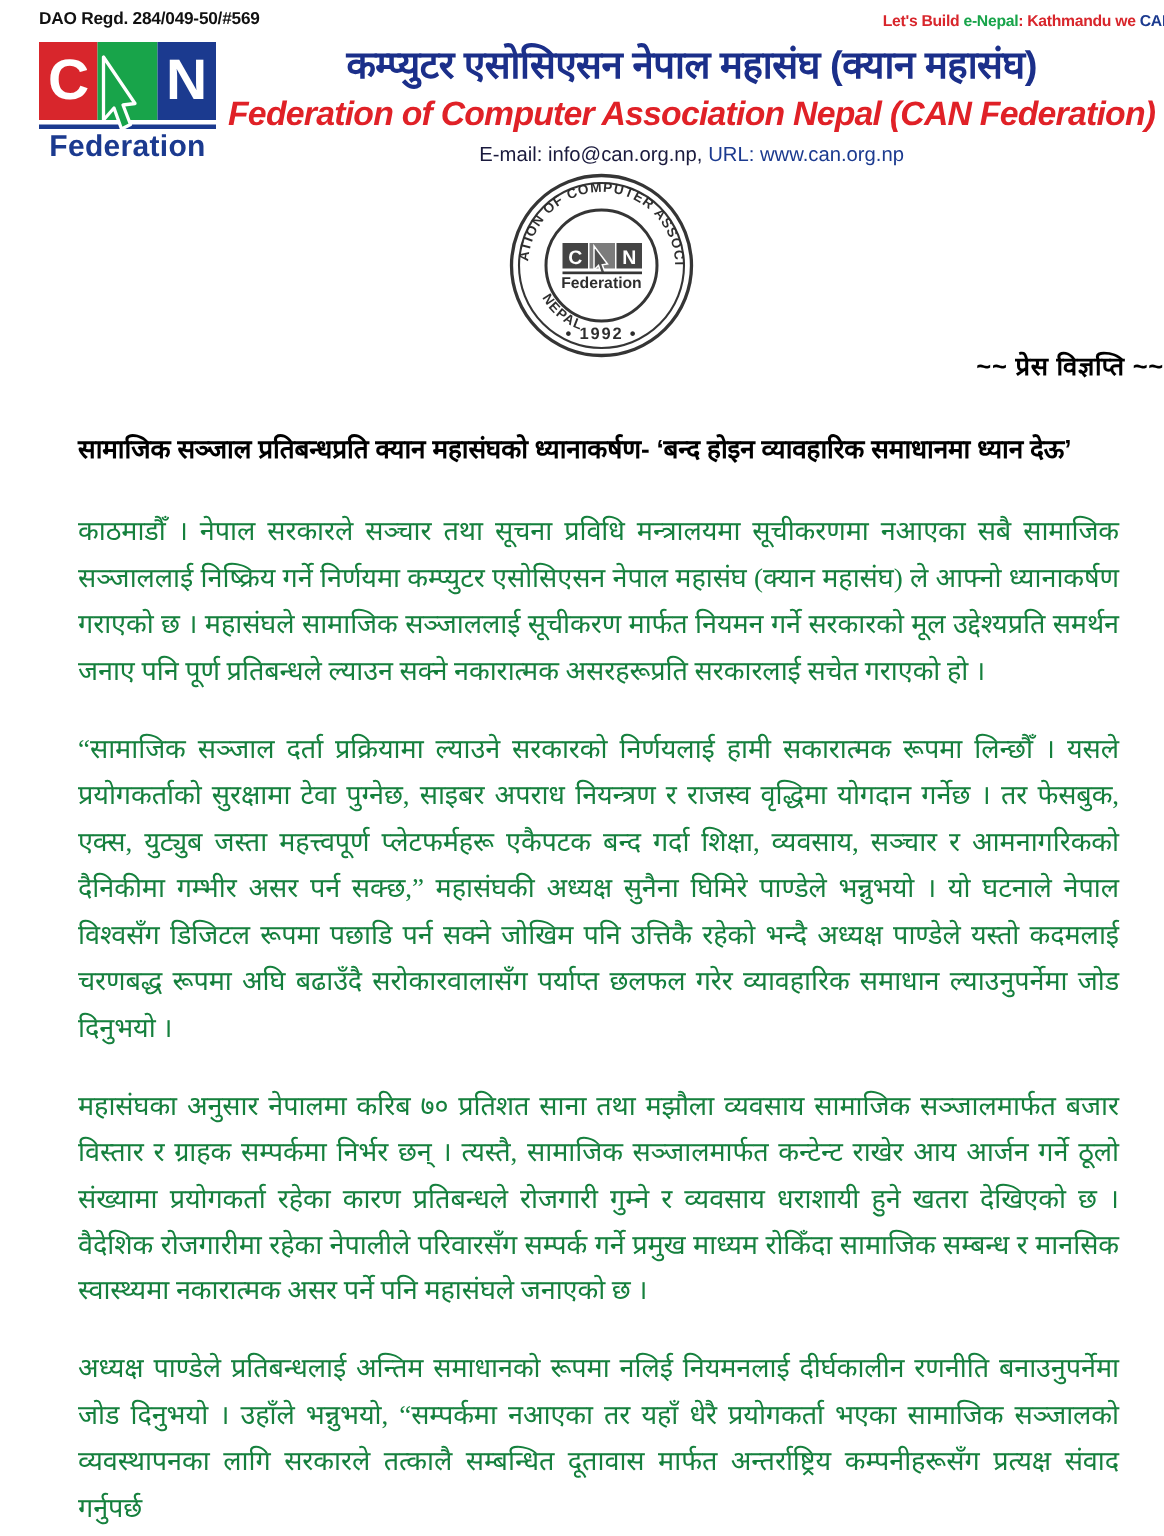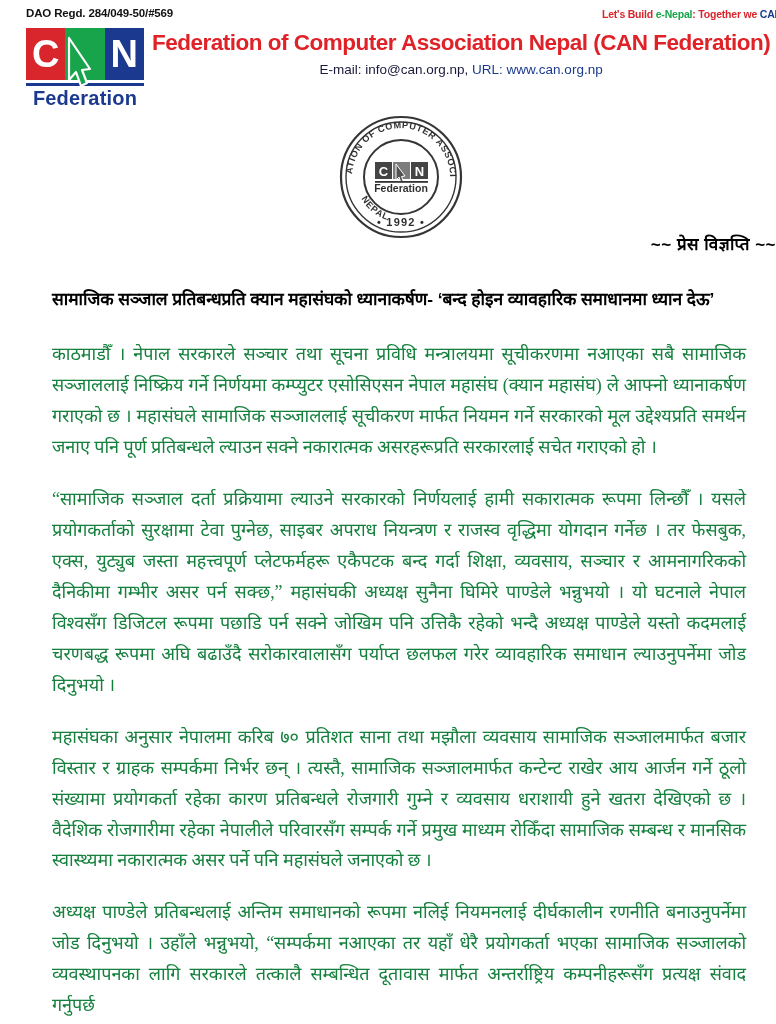--- a/index.html
+++ b/index.html
@@ -137,20 +137,21 @@
   }
   .title-en {
     font-family: "Liberation Sans", sans-serif;
     font-weight: 800;
     font-size: 22.5px;
     line-height: 1.2;
     color: #e02127;
     white-space: nowrap;
     letter-spacing: -0.5px;
     margin-top: 3px;
+    font-style: italic;
   }
   .contact {
     font-family: "Liberation Sans", sans-serif;
     font-size: 13.5px;
     color: #1a1a3d;
     line-height: 1.5;
     margin-top: 4px;
     white-space: nowrap;
   }
   .contact .url-link { color: #1b3a8f; }
@@ -207,41 +208,42 @@
   .para.p-first { margin-top: 26px; }
 </style>
 </head>
 <body>
 
 <div class="page">
 
   <div class="topbar">
     <div class="dao-regd">DAO Regd. 284/049-50/#569</div>
     <div class="tagline">
-      <span class="t-red">Let's Build </span><span class="t-green">e-Nepal</span><span class="t-red">: Together we </span><span class="t-blue">CAN</span>
+      <span class="t-red">Let's Build </span><span class="t-green">e-Nepal</span><span class="t-red">: Kathmandu we </span><span class="t-blue">CAN</span>
     </div>
   </div>
 
   <div class="letterhead">
     <div class="lh-row">
 
       <div class="logo">
         <div class="logo-tiles">
           <div class="tile red">C</div>
           <div class="tile green">A</div>
           <div class="tile blue">N</div>
           <svg class="cursor-arrow" viewBox="0 0 26 54">
             <path d="M3 2 L3 44 L10 36 L15 50 L21 47 L16 34 L24 33 Z" fill="#18a44a" stroke="#ffffff" stroke-width="2.2" stroke-linejoin="round"></path>
           </svg>
         </div>
         <div class="logo-rule"></div>
         <div class="logo-word">Federation</div>
       </div>
 
       <div class="titles">
+        <div class="title-np">कम्प्युटर एसोसिएसन नेपाल महासंघ (क्यान महासंघ)</div>
         <div class="title-en">Federation of Computer Association Nepal (CAN Federation)</div>
         <div class="contact">
           <span>E-mail: info@can.org.np, </span><span class="url-link">URL: www.can.org.np</span>
         </div>
       </div>
     </div>
 
     <svg class="stamp" viewBox="0 0 126 126">
       <defs>
         <path id="arcTop" d="M 14,63 A 49,49 0 0 1 112,63" fill="none"></path>

